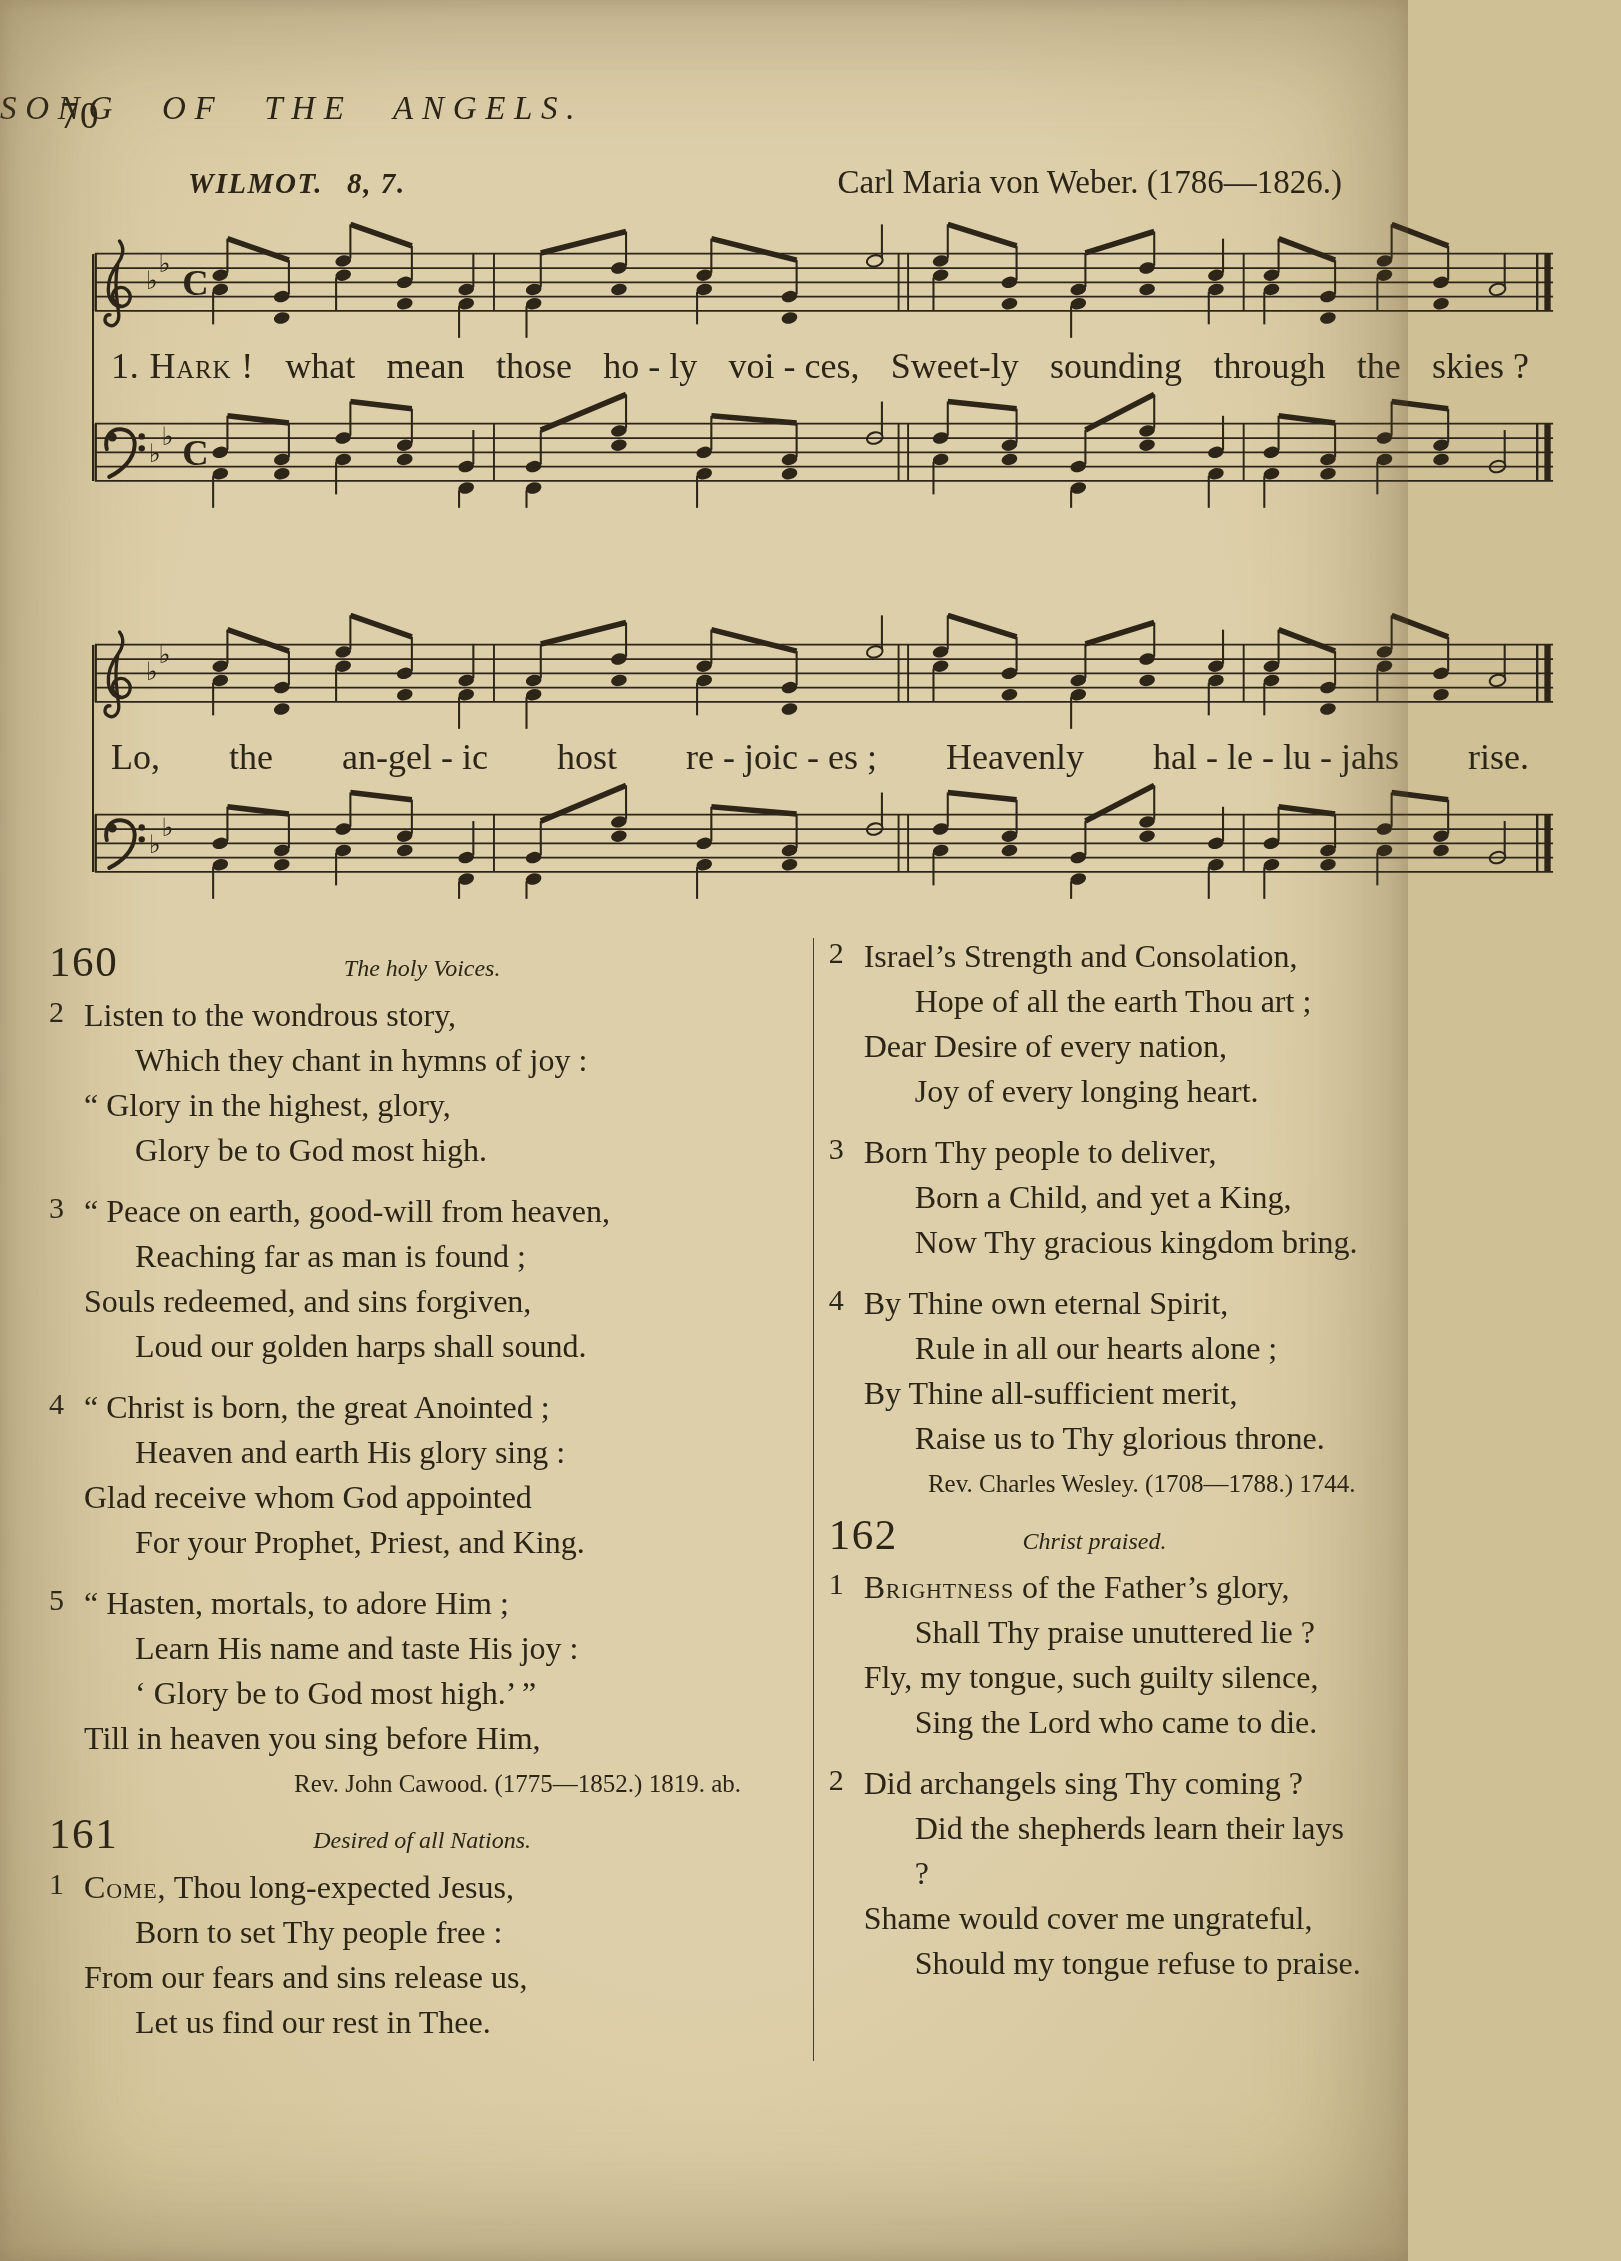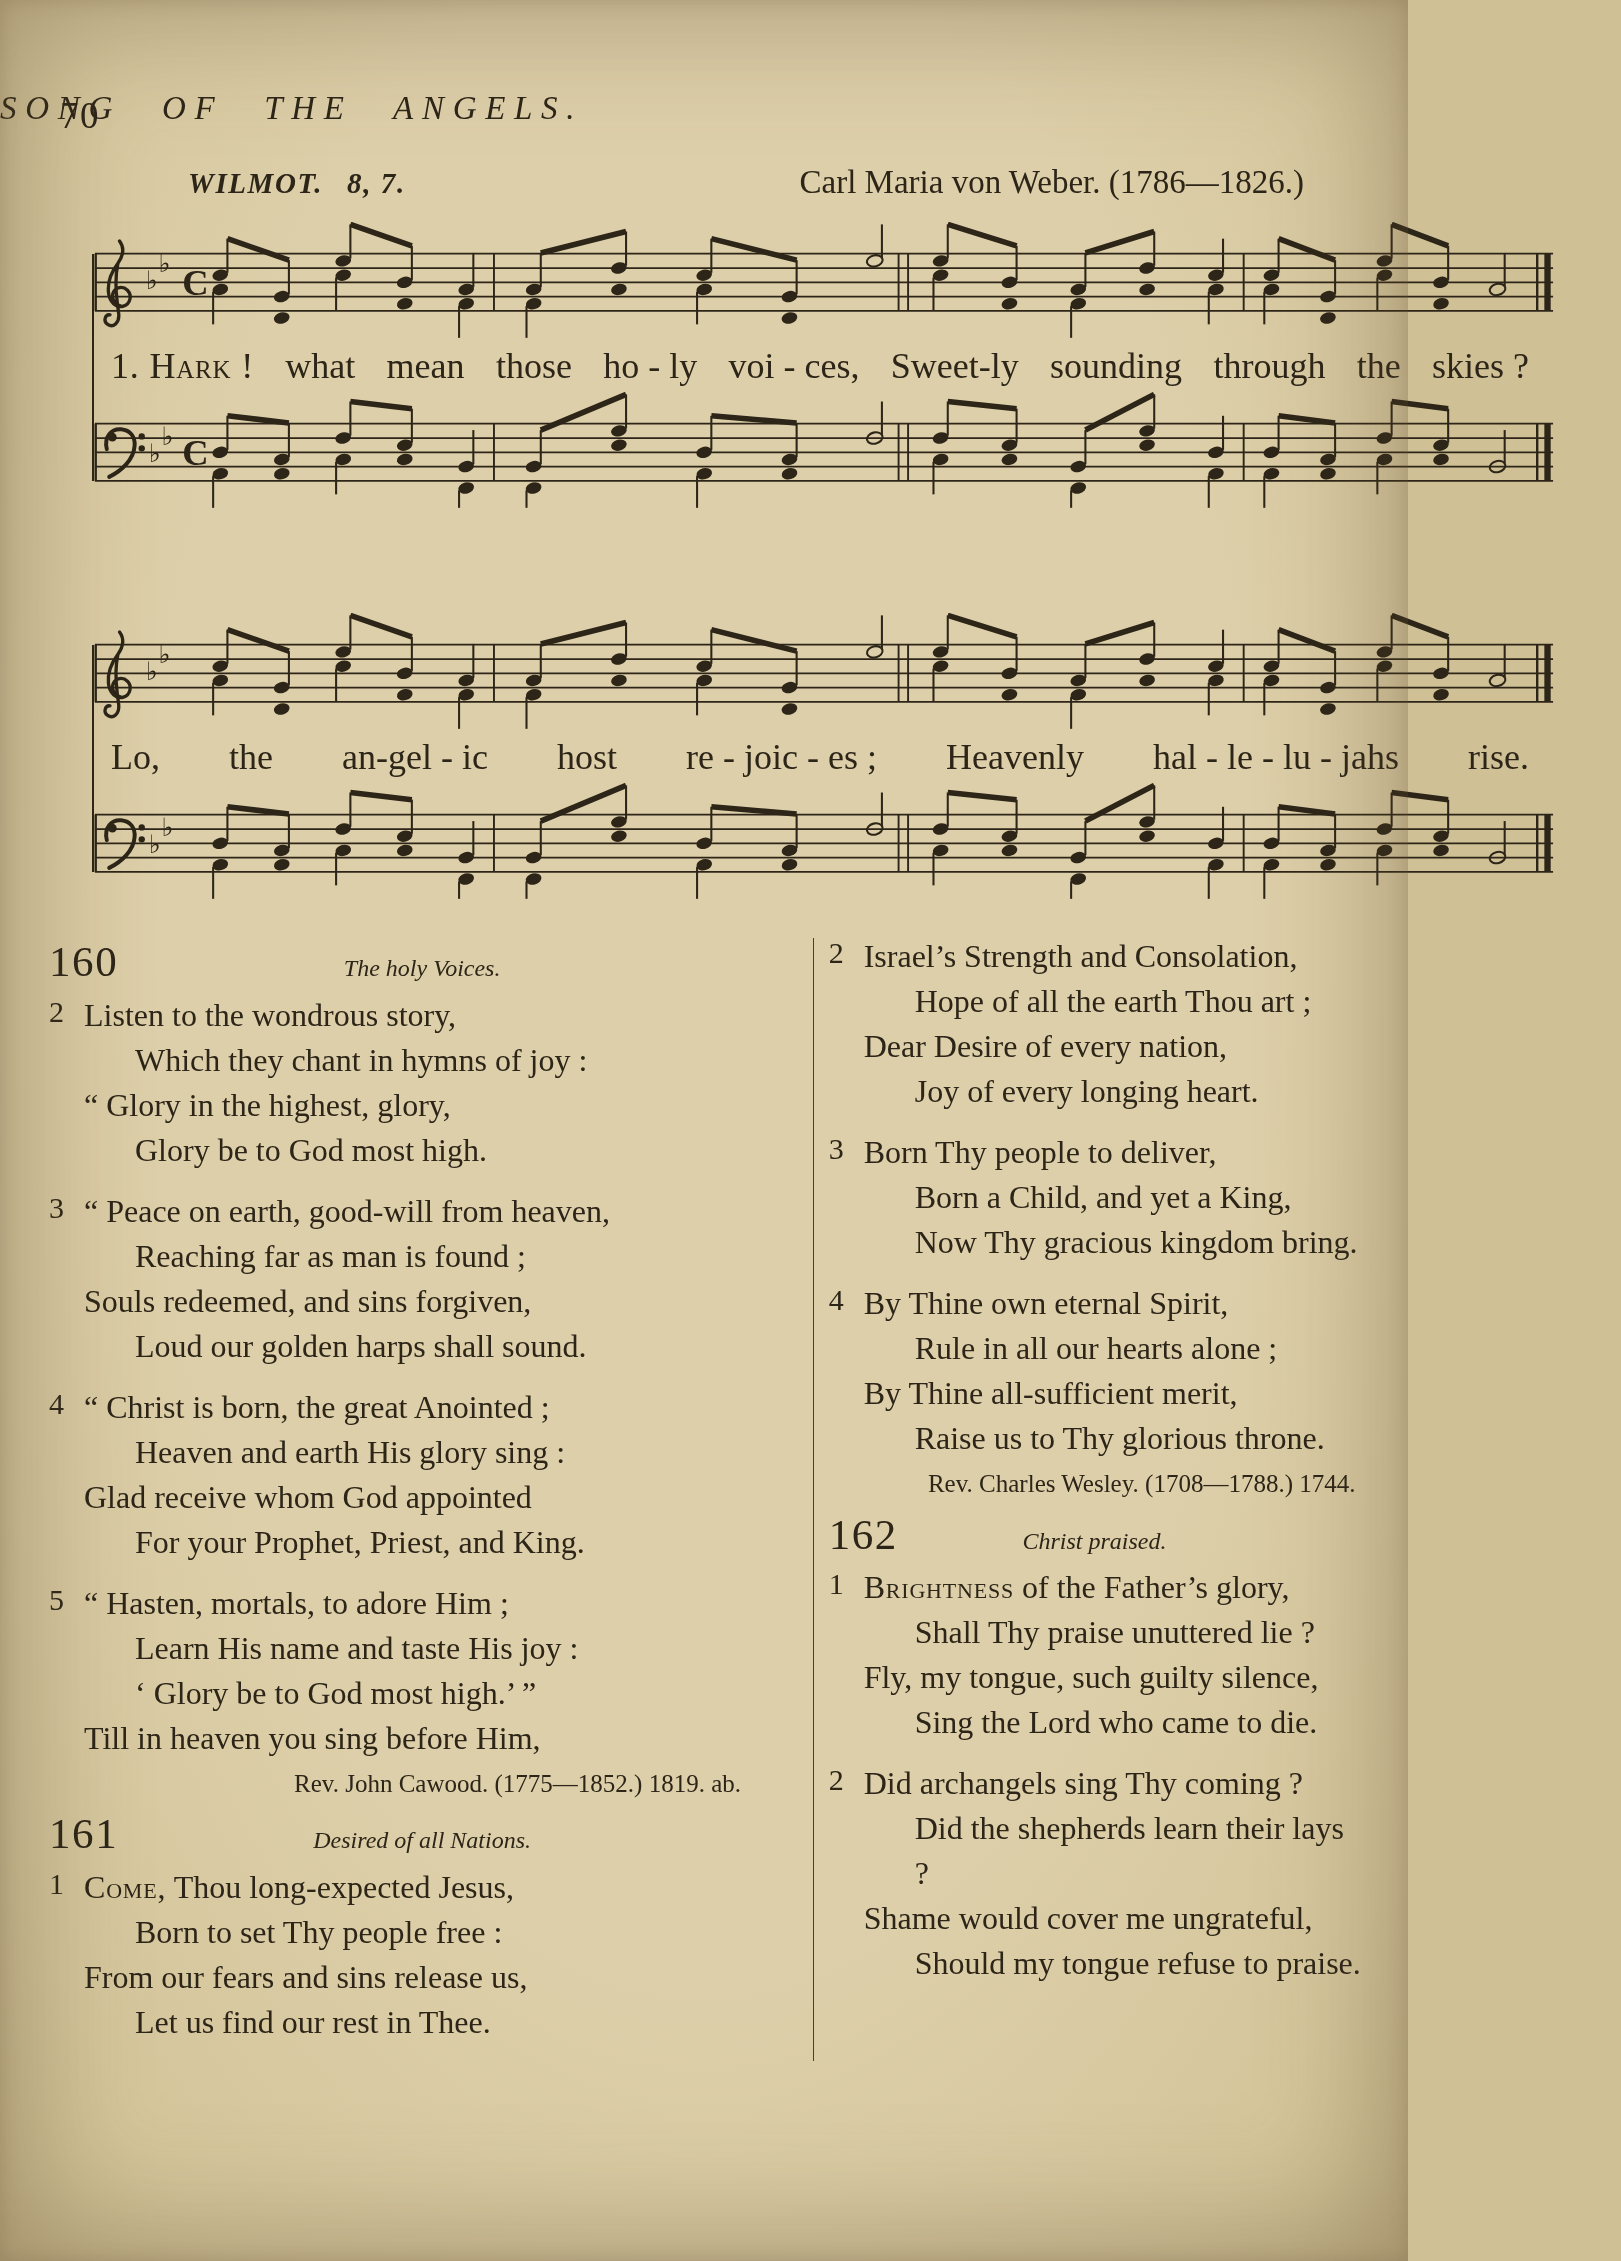--- a/index.html
+++ b/index.html
@@ -22,21 +22,21 @@
     position:absolute;left:60px;top:94px;
     font-size:37px;letter-spacing:1.6px;
   }
   .runhead{
     padding-top:90px;text-align:left;
     font-style:italic;font-size:33px;
     letter-spacing:8.7px;word-spacing:24px;
   }
   .tuneline{
     display:flex;justify-content:space-between;align-items:baseline;
-    margin:37px 104px 0 188px;
+    margin:37px 66px 0 188px;
   }
   .tunename{font-weight:bold;font-style:italic;font-size:29px;letter-spacing:1.6px;}
   .tunename .meter{margin-left:24px;}
   .composer{font-size:33px;}
   .music{margin:20.7px 65px 0 92px;width:1464px;}
   .system{position:relative;}
   .sysline{position:absolute;left:0;top:32px;width:2.4px;height:227px;background:#2c2518;}
   svg.staff{display:block;width:1464px;height:119px;}
   .lyric{
     height:51px;display:flex;justify-content:space-between;align-items:center;

